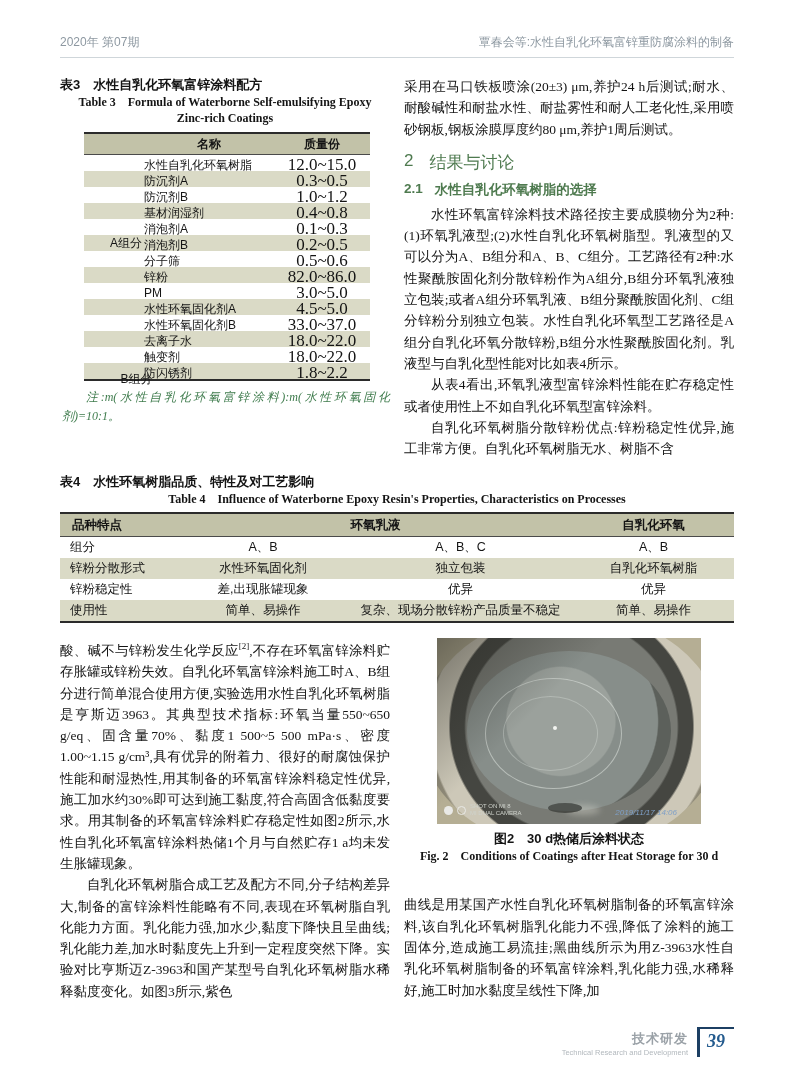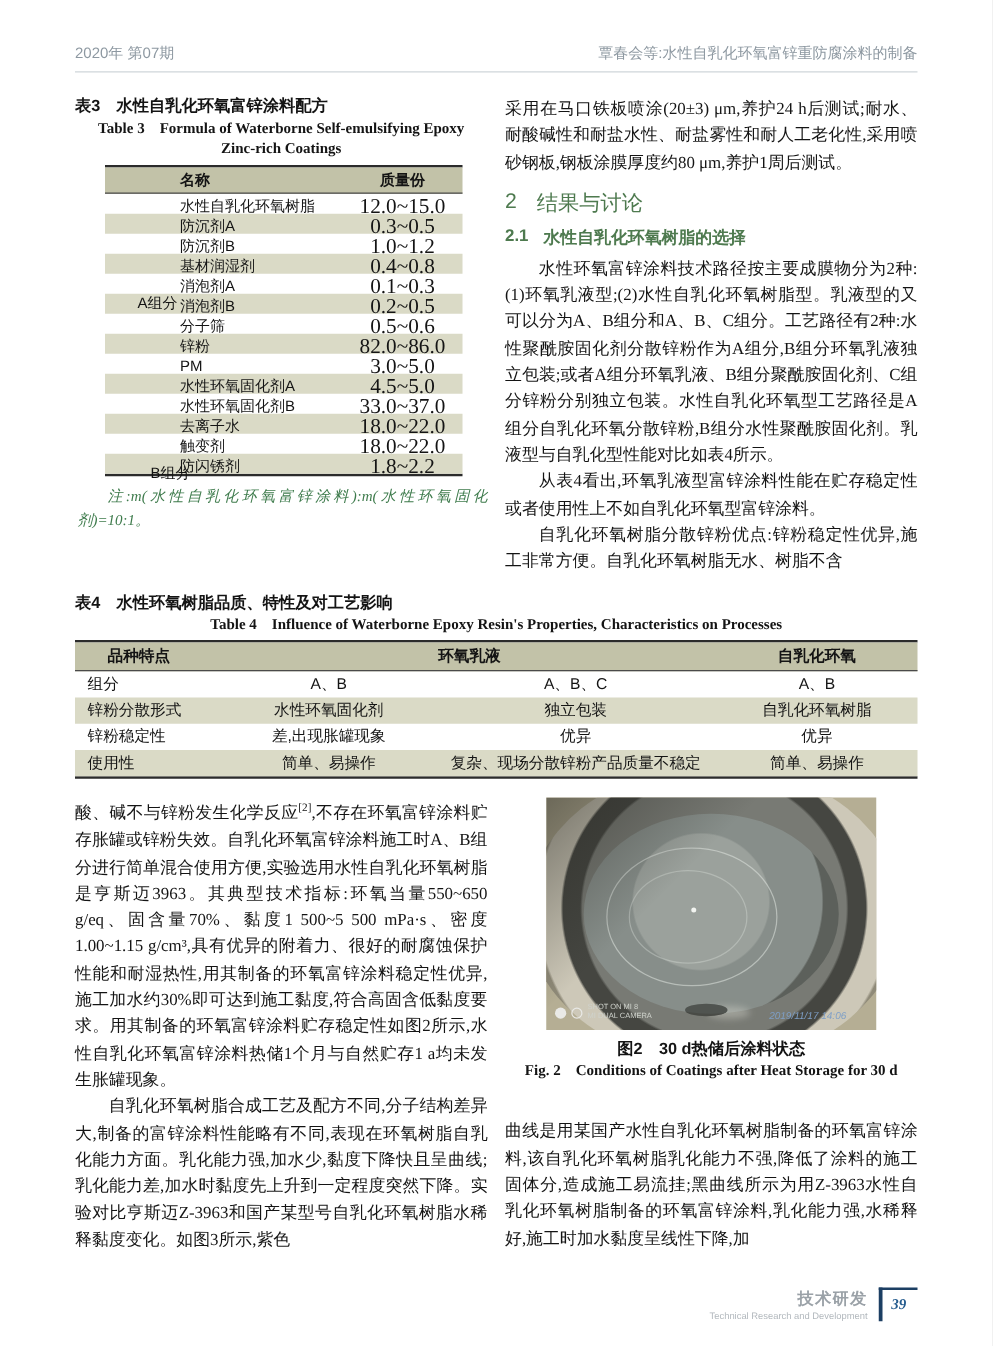--- a/index.html
+++ b/index.html
@@ -29,38 +29,38 @@
   
   .cap-zh { font-family:"Liberation Sans","DejaVu Sans",sans-serif; font-weight:bold;
     font-size:13px; text-align:left; line-height:18px; }
   .cap-en { font-weight:bold; font-size:12px; text-align:center; line-height:16px; }
   
   .t3 { margin:6px 0 0 24px; width:286px;
     font-family:"Liberation Sans","DejaVu Sans",sans-serif; font-size:12px;
     border-top:2px solid #2b2b2b; border-bottom:2px solid #2b2b2b; }
   .t3-head { display:grid; grid-template-columns:60px 1fr 96px; height:21px;
     align-items:center; background:#c2c2a8; border-bottom:1px solid #4a4a4a; }
-  .t3-head .c2 { font-weight:bold; }
+  .t3-head .c2 { text-align:center; font-weight:bold; }
   .t3-head .c3 { text-align:center; font-weight:bold; }
   .t3-body { position:relative; }
   .t3-row { display:grid; grid-template-columns:60px 1fr 96px; height:16px; align-items:center; }
   .t3-row:nth-child(even) { background:#dadac6; }
   .t3-row .c2 { text-align:left; }
   .t3-row .c3 { text-align:center; font-family:"Liberation Serif",serif; font-size:17px; }
   .t3-grp { position:absolute; left:12px; width:60px; text-align:center; transform:translateY(-50%); }
   .grp-a { top:88px; } .grp-b { top:224px;padding-left:21px; }
   .t3-note { margin:7px 0 0 2px; font-style:italic; color:#3e7b4c; font-size:12px;
     line-height:19px; text-indent:2em; text-align:justify; }
   
   .t4-wrap { margin-top:14px; }
   .t4 { margin-top:5px; font-family:"Liberation Sans","DejaVu Sans",sans-serif; font-size:12.5px;
     border-top:2px solid #2b2b2b; border-bottom:2px solid #2b2b2b; }
   .t4-head { display:grid; grid-template-columns:118px 395px 161px; height:23px;
     align-items:center; background:#c2c2a8; border-bottom:1px solid #4a4a4a; font-weight:bold;}
-  .t4-head .hc1 { padding-left:26px; }
+  .t4-head .hc1 { padding-left:12px; }
   .t4-head .hc2, .t4-head .hc3 { text-align:center; }
   .t4-row { display:grid; grid-template-columns:118px 170px 225px 161px; height:21px; align-items:center; }
   .t4-row:nth-child(even) { background:#dadac6; }
   .t4-row .rc1 { padding-left:10px; }
   .t4-row .rc2, .t4-row .rc3, .t4-row .rc4 { text-align:center; }
   
   .figure { margin-top:2px; }
   .photo { position:relative; width:264px; height:186px; margin:0 auto; overflow:hidden;
     background:#b5ae94; }
   .can-rim { position:absolute; left:-6%; top:-14%; width:114%; height:128%; border-radius:50%;
@@ -88,21 +88,21 @@
   .fig-cap-en { text-align:center; font-weight:bold; font-size:12px; line-height:17px; }
   .after-fig { margin-top:29px; }
   
   .pg-footer { margin-top:auto; padding:12px 0 20px 0; display:flex; justify-content:flex-end;
     align-items:flex-end; gap:9px; }
   .f-text { text-align:right; }
   .f-zh { font-family:"Liberation Sans","DejaVu Sans",sans-serif; font-weight:bold;
     font-size:13px; color:#9aa1a7; letter-spacing:1px; }
   .f-en { font-family:"Liberation Sans","DejaVu Sans",sans-serif; font-size:7.5px; color:#b2b8bd; }
   .f-box { border-top:2px solid #1c3f63; border-left:3px solid #1c3f63; padding:2px 9px 5px 7px; }
-  .f-num { font-style:italic; font-weight:bold; font-size:12px; color:#245b8e; }
+  .f-num { font-style:italic; font-weight:bold; font-size:18px; color:#245b8e; }
 </style>
 </head>
 <body>
 
 <div class="page">
 
   <div class="pg-header">
     <span>2020年  第07期</span>
     <span>覃春会等:水性自乳化环氧富锌重防腐涂料的制备</span>
   </div>

